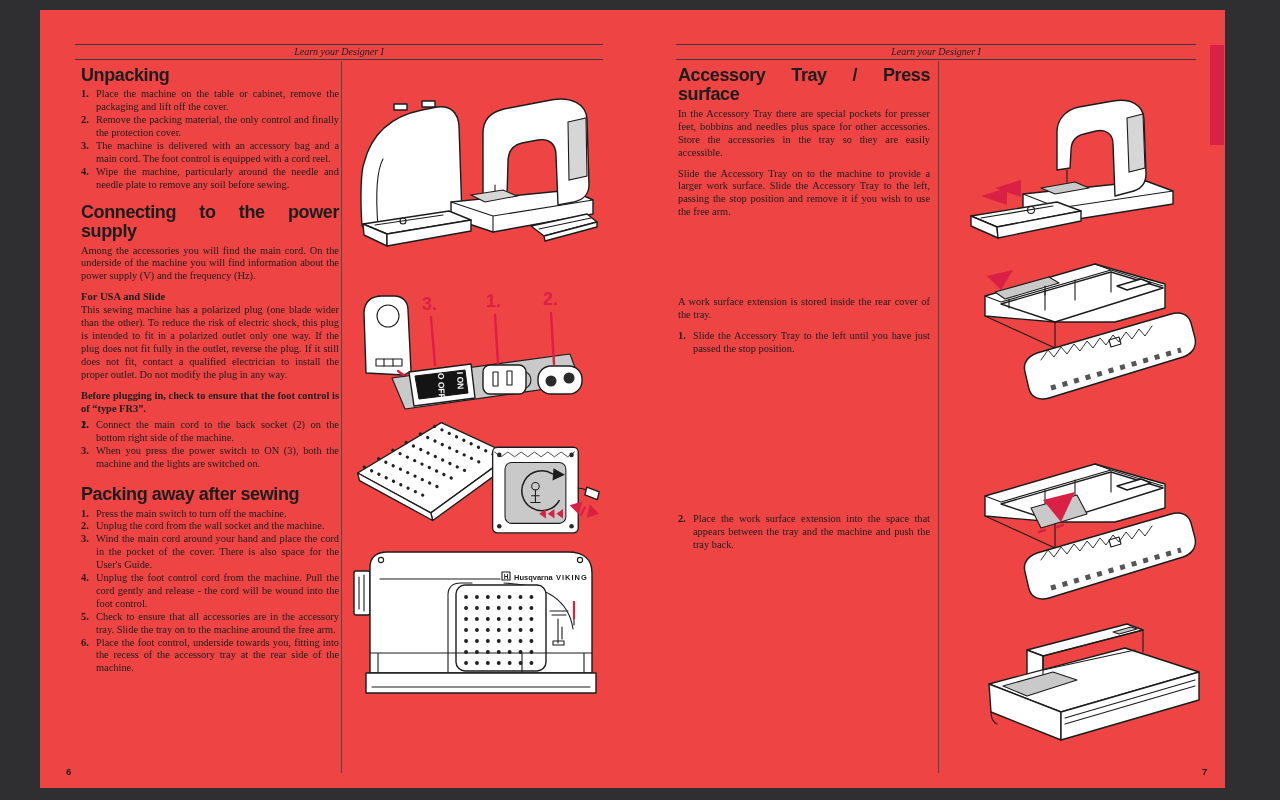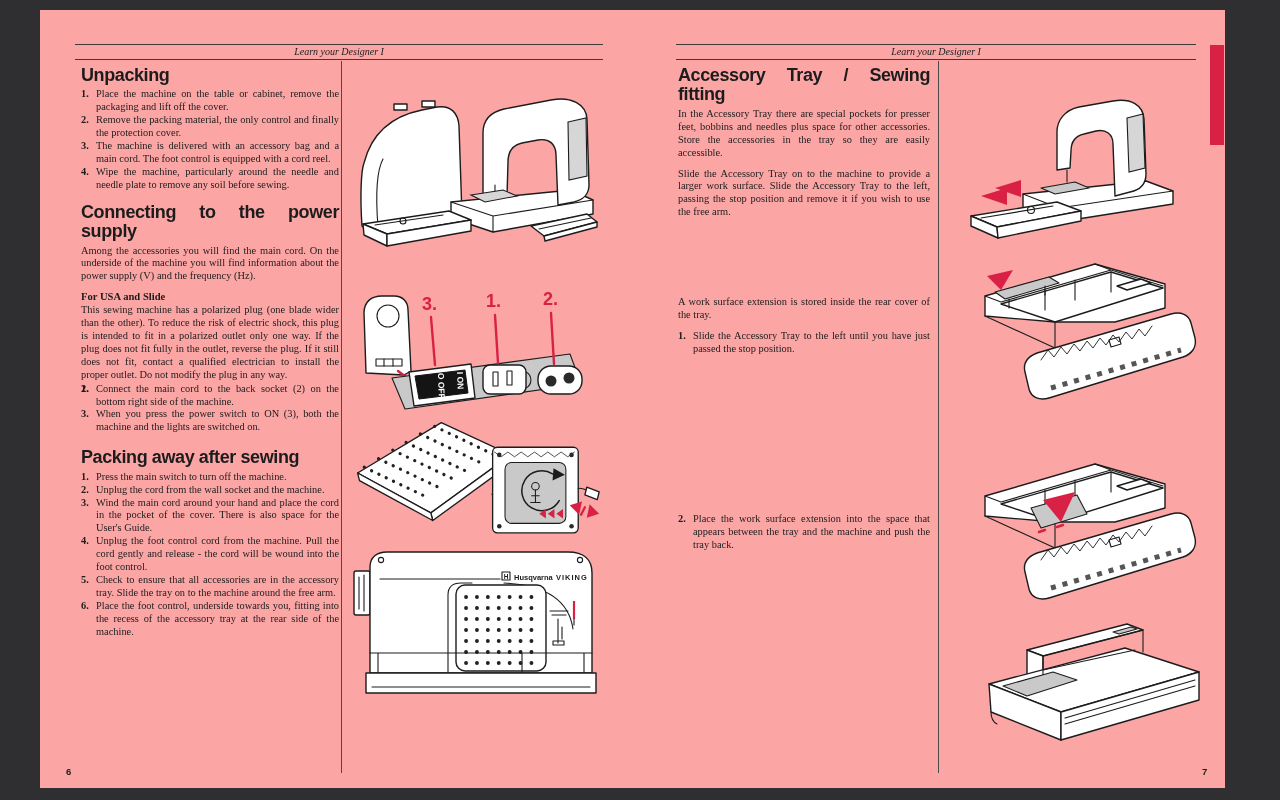--- a/index.html
+++ b/index.html
@@ -1,18 +1,18 @@
 <!DOCTYPE html>
 <html><head>
 <meta charset="utf-8">
 <style>
   html,body{margin:0;padding:0;}
   body{width:1280px;height:800px;background:#2f2f31;position:relative;overflow:hidden;
        font-family:"Liberation Serif", serif;color:#1c1c1c;}
-  .spread{position:absolute;left:40px;top:10px;width:1185px;height:778px;background:#fca5a5;}
+  .spread{position:absolute;left:40px;top:10px;width:1185px;height:778px;background:#ef4444;}
   .runhead{position:absolute;border-top:1.5px solid #3c3c3c;border-bottom:1.5px solid #3c3c3c;
            text-align:center;font-style:italic;font-size:10px;padding:1px 0 2px;color:#222;}
   .vdiv{position:absolute;width:1px;background:#4a4a4a;}
   .col{position:absolute;font-size:10.4px;line-height:12.9px;text-align:justify;}
   h2{font-family:"Liberation Sans", sans-serif;font-weight:700;font-size:18px;
      letter-spacing:-0.4px;margin:11px 0 3px;line-height:1.08;}
   h2.first{margin-top:0;}
   h3{font-size:10.6px;margin:8px 0 0;line-height:12.9px;}
   p{margin:0;}
   p.gap{margin-top:8px;}
@@ -51,20 +51,21 @@
     <ol class="steps">
       <li><b class="n">1.</b><span>Place the machine on the table or cabinet, remove the packaging and lift off the cover.</span></li>
       <li><b class="n">2.</b><span>Remove the packing material, the only control and finally the protection cover.</span></li>
       <li><b class="n">3.</b><span>The machine is delivered with an accessory bag and a main cord. The foot control is equipped with a cord reel.</span></li>
       <li><b class="n">4.</b><span>Wipe the machine, particularly around the needle and needle plate to remove any soil before sewing.</span></li>
     </ol>
     <h2>Connecting to the power supply</h2>
     <p>Among the accessories you will find the main cord. On the underside of the machine you will find information about the power supply (V) and the frequency (Hz).</p>
     <h3>For USA and Slide</h3>
     <p>This sewing machine has a polarized plug (one blade wider than the other). To reduce the risk of electric shock, this plug is intended to fit in a polarized outlet only one way. If the plug does not fit fully in the outlet, reverse the plug. If it still does not fit, contact a qualified electrician to install the proper outlet. Do not modify the plug in any way.</p>
+    <p class="warn">Before plugging in, check to ensure that the foot control is of “type FR3”.</p>
     <ol class="steps">
       <li><b class="n">1.</b></li>
       <li><b class="n">2.</b><span>Connect the main cord to the back socket (2) on the bottom right side of the machine.</span></li>
       <li><b class="n">3.</b><span>When you press the power switch to ON (3), both the machine and the lights are switched on.</span></li>
     </ol>
     <h2 style="margin-top:14px;">Packing away after sewing</h2>
     <ol class="steps">
       <li><b class="n">1.</b><span>Press the main switch to turn off the machine.</span></li>
       <li><b class="n">2.</b><span>Unplug the cord from the wall socket and the machine.</span></li>
       <li><b class="n">3.</b><span>Wind the main cord around your hand and place the cord in the pocket of the cover. There is also space for the User's Guide.</span></li>
@@ -228,21 +229,21 @@
   </div>
 
   <div class="pnum" style="left:26px;top:756px;">6</div>
 
   <div class="runhead" style="left:636px;top:34px;width:520px;">
     <span>Learn your Designer I</span>
   </div>
   <div class="vdiv" style="left:898px;top:51px;height:712px;"></div>
 
   <div class="col" style="left:638px;top:56px;width:252px;">
-    <h2 class="first">Accessory Tray / Sewing fitting</h2>
+    <h2 class="first">Accessory Tray / Press surface</h2>
     <p>In the Accessory Tray there are special pockets for presser feet, bobbins and needles plus space for other accessories. Store the accessories in the tray so they are easily accessible.</p>
     <p class="gap">Slide the Accessory Tray on to the machine to provide a larger work surface. Slide the Accessory Tray to the left, passing the stop position and remove it if you wish to use the free arm.</p>
   </div>
 
   <div class="col" style="left:638px;top:286px;width:252px;">
     <p>A work surface extension is stored inside the rear cover of the tray.</p>
     <ol class="steps" style="margin-top:8px;">
       <li><b class="n">1.</b><span>Slide the Accessory Tray to the left until you have just passed the stop position.</span></li>
     </ol>
   </div>

